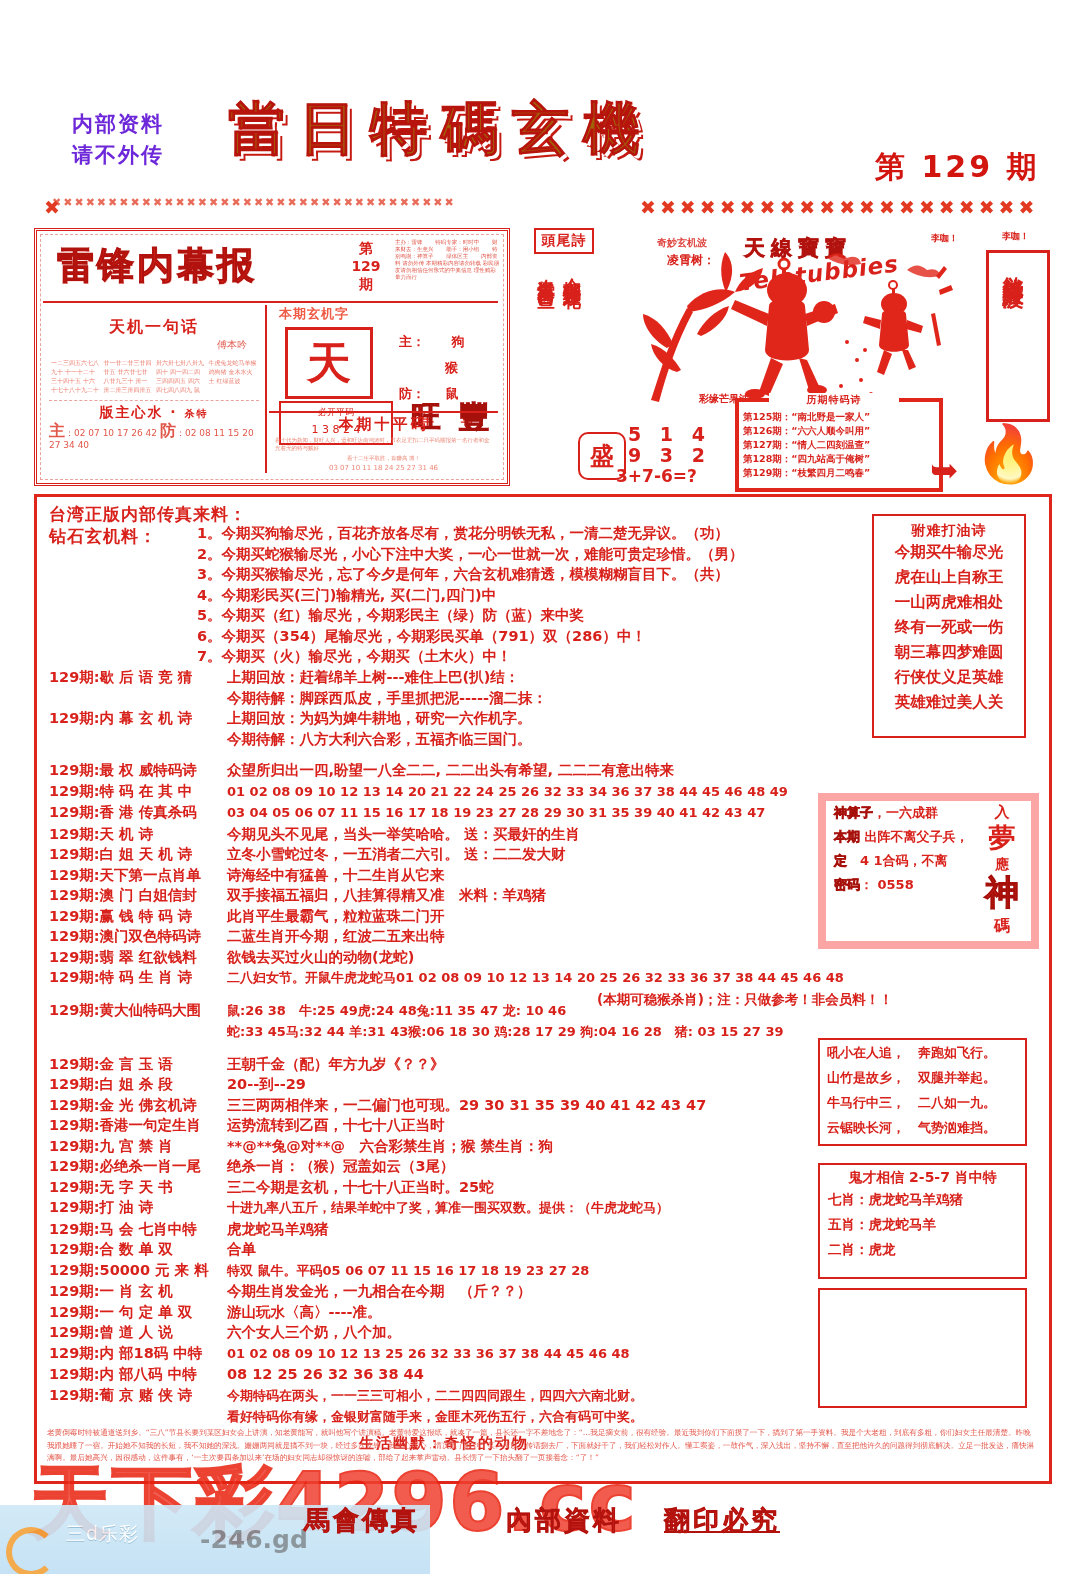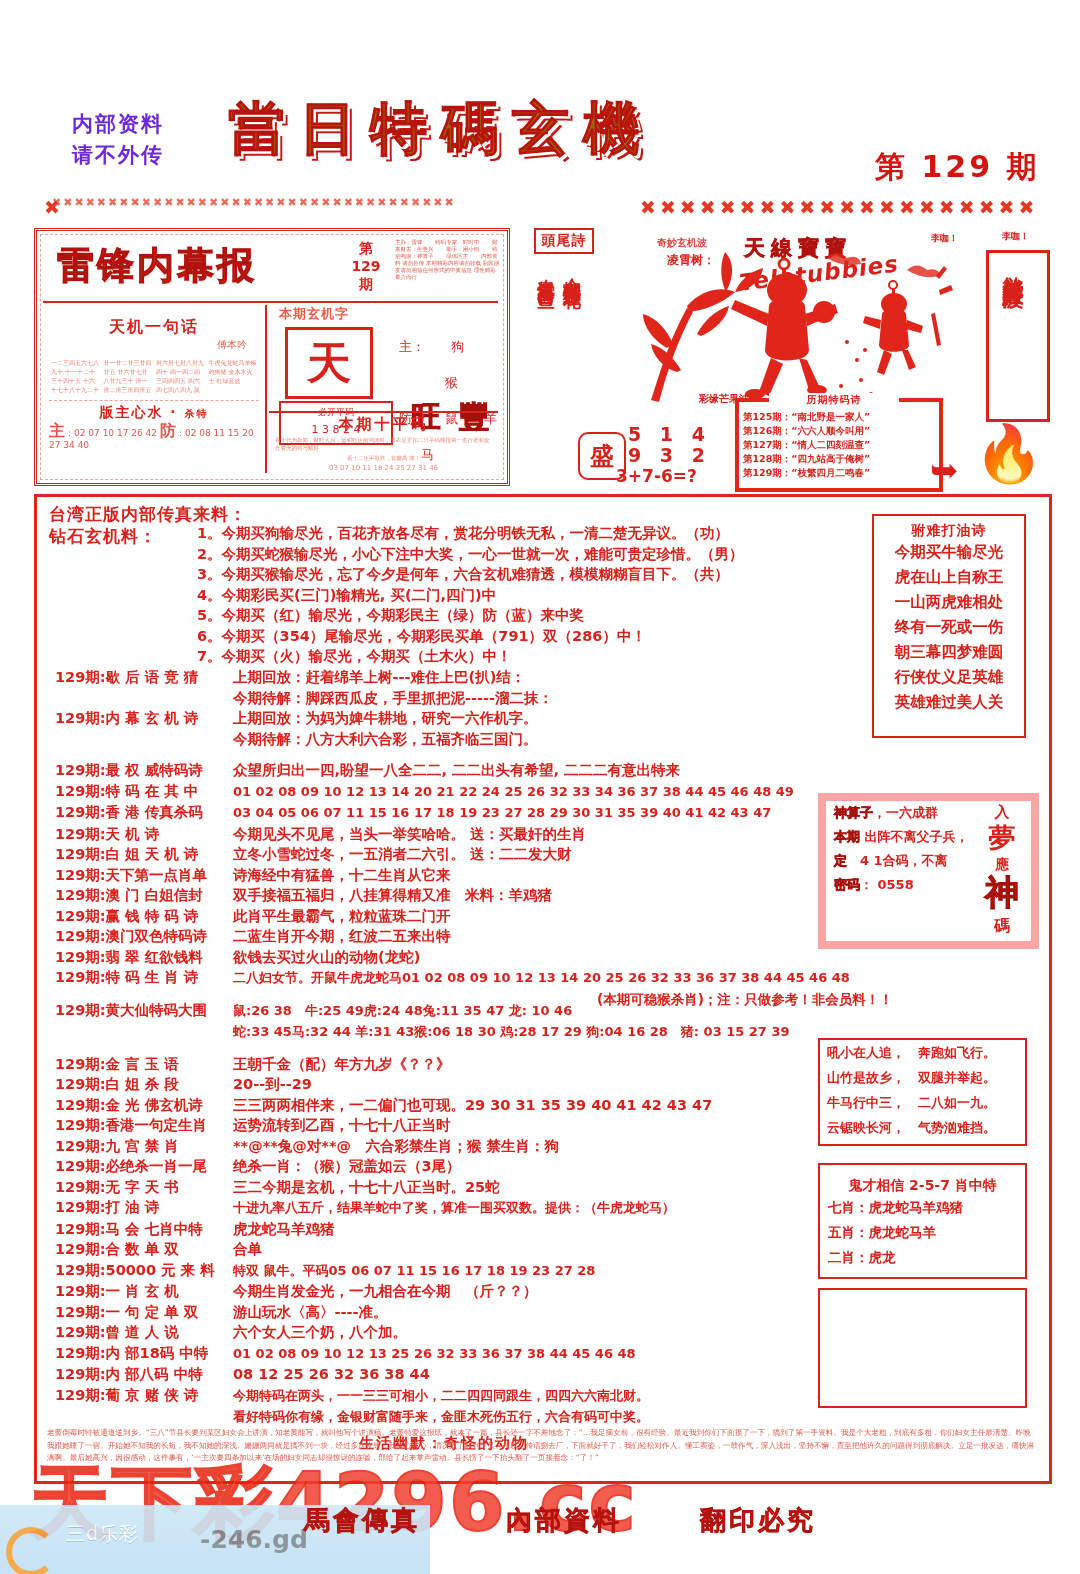--- a/index.html
+++ b/index.html
@@ -56,21 +56,21 @@
   .t-bz{text-align:center;font-size:14px;font-weight:bold;letter-spacing:2px;margin-top:3px;}
   .t-nums{font-size:9px;line-height:12px;margin:3px 6px;color:#e0584b;}
   .t-nums b{font-size:16px;}
   .rb-title{text-align:left;margin-left:10px;font-size:13px;font-weight:bold;
     letter-spacing:1px;color:#ef5b44;}
   .tianbox{position:absolute;left:16px;top:22px;width:82px;height:66px;
     border:3px solid #d8211b;display:flex;align-items:center;justify-content:center;}
   .tianbox span{font-size:44px;font-weight:bold;line-height:44px;}
   .numbox{position:absolute;left:10px;top:96px;width:110px;height:40px;
     border:2px solid #d8211b;font-size:9px;line-height:18px;text-align:center;}
-  .zhu{position:absolute;left:130px;top:24px;font-size:13px;line-height:36px;font-weight:normal;}
+  .zhu{position:absolute;left:130px;top:24px;font-size:13px;line-height:26px;font-weight:bold;}
   .zhu i{font-style:normal;display:inline-block;width:34px;}
   .seal{position:absolute;font-size:30px;font-weight:bold;-webkit-text-stroke:1px #a5100b;}
   .lb-bot{position:absolute;left:232px;top:180px;width:229px;height:62px;
     border-top:2px solid #d8211b;}
   .lb-bot .bt{text-align:center;font-size:15px;font-weight:bold;letter-spacing:3px;margin-top:2px;}
   .lb-bot .bs{font-size:5.5px;line-height:8px;margin:2px 6px;color:#eb8878;}
 
   
   .poembox{position:absolute;left:500px;top:0;width:62px;height:252px;}
   .poembox .ph{width:56px;border:2px solid #d8211b;text-align:center;
@@ -116,21 +116,21 @@
     border:3px solid #e0251a;background:#fff;}
 
   .lead1{position:absolute;left:12px;top:6px;font-size:17px;font-weight:bold;letter-spacing:1px;}
   .lead2{position:absolute;left:12px;top:28px;font-size:17px;font-weight:bold;letter-spacing:1px;}
   .numlist{position:absolute;left:160px;top:26px;width:640px;}
   .numlist div{font-size:14.5px;line-height:20.5px;font-weight:bold;white-space:nowrap;}
 
   .rows{position:absolute;left:12px;top:170px;width:790px;}
   .row{display:flex;align-items:baseline;font-size:14.5px;line-height:20.5px;
     font-weight:bold;white-space:nowrap;}
-  .row .lab{width:178px;flex:0 0 178px;letter-spacing:0px;margin-left:6px;}
+  .row .lab{width:178px;flex:0 0 178px;letter-spacing:0px;}
   .row .val{flex:1;}
   .row.cont .lab{visibility:hidden;}
   .gap{height:11px;}
   .row.sm .val{font-size:13px;}
 
   .center-line{text-align:center;font-size:15px;font-weight:bold;margin-top:6px;letter-spacing:2px;}
 
   .fineprint{position:absolute;left:10px;top:930px;width:990px;
     font-size:7.6px;line-height:12.6px;color:#e3574a;}
 
@@ -150,21 +150,21 @@
   .rb2 .b3{font-size:14px;}
   .rb2 .b4{font-size:34px;margin-top:-4px;-webkit-text-stroke:1px #a5100b;}
   .rb2 .b5{font-size:16px;}
 
   .rb3{position:absolute;left:818px;top:1038px;width:205px;height:104px;
     border:2px solid #d8211b;}
   .rb3 .l{font-size:13px;line-height:25px;font-weight:bold;margin-left:7px;white-space:nowrap;}
 
   .rb4{position:absolute;left:818px;top:1163px;width:205px;height:112px;
     border:2px solid #d8211b;}
-  .rb4 .h{text-align:center;font-size:14px;font-weight:bold;margin-top:12px;}
+  .rb4 .h{text-align:center;font-size:14px;font-weight:bold;margin-top:4px;}
   .rb4 .l{font-size:13.5px;line-height:25px;font-weight:bold;margin-left:8px;}
 
   .rb5{position:absolute;left:818px;top:1288px;width:205px;height:116px;
     border:2px solid #d8211b;}
 
   
   .footer{position:absolute;left:0;top:1495px;width:1080px;height:60px;}
   .footer .fi{position:absolute;font-size:26px;font-weight:bold;letter-spacing:3px;
     color:#e0251a;-webkit-text-stroke:.6px #b1120d;}
 
@@ -559,16 +559,16 @@
   <div class="wm">天下彩4296.cc</div>
   <div class="wm2">
     <div class="dot"></div>
     <div class="t">三d乐彩</div>
     <div class="u">-246.gd</div>
   </div>
 
   <div class="footer">
     <div class="fi" style="left:304px;top:8px;">馬會傳真</div>
     <div class="fi" style="left:506px;top:8px;">內部資料</div>
-    <div class="fi" style="left:700px;top:8px;">翻印必究</div>
+    <div class="fi" style="left:664px;top:8px;text-decoration:underline;">翻印必究</div>
   </div>
 
 </div>
 
 </body></html>

